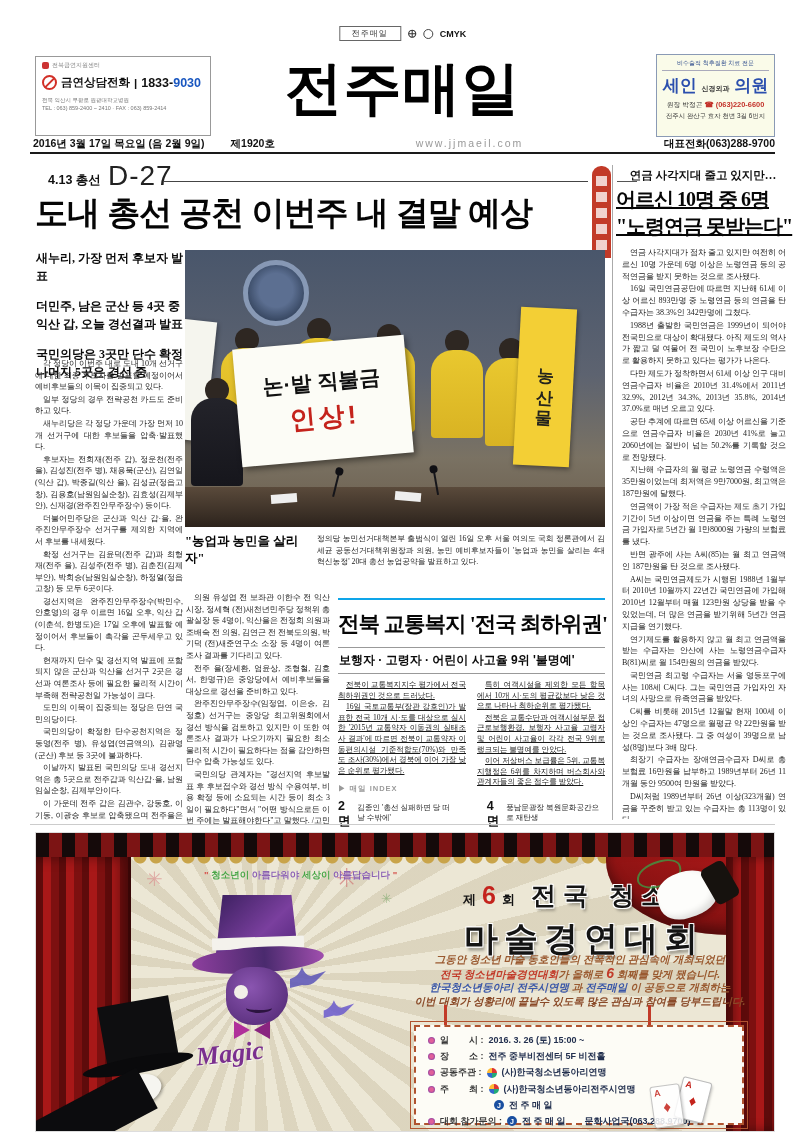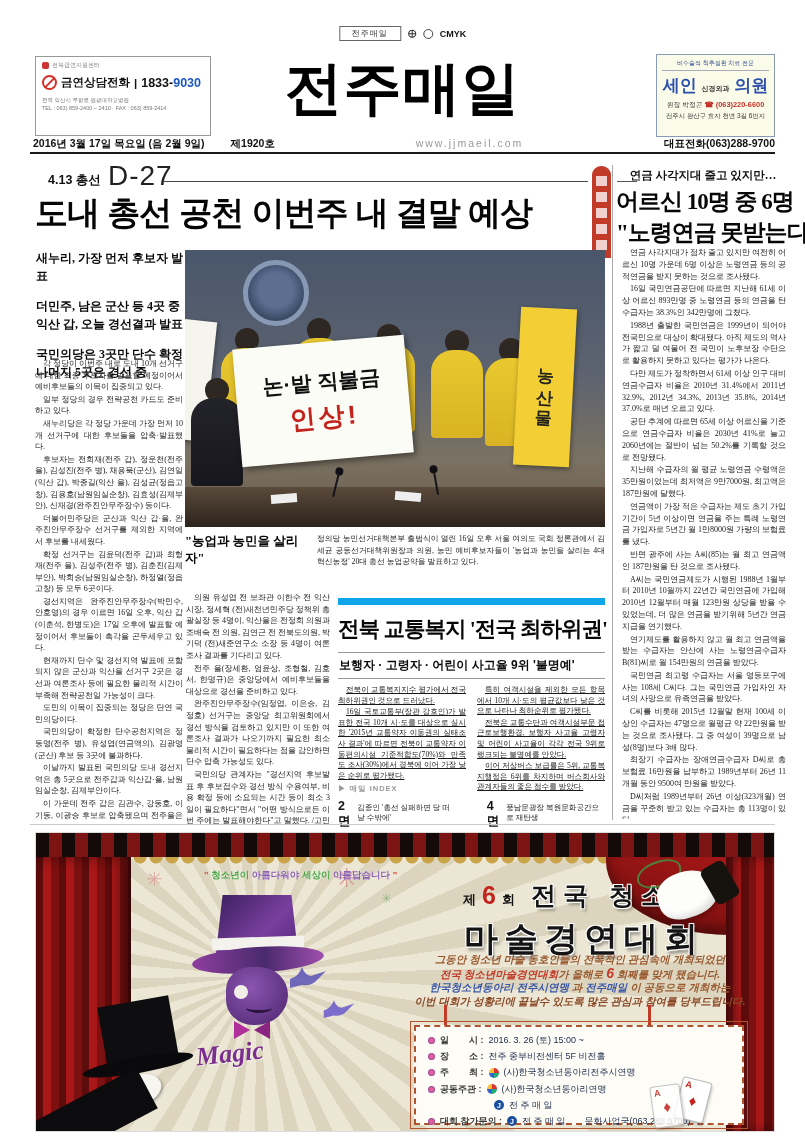--- a/index.html
+++ b/index.html
@@ -85,40 +85,40 @@
   .desk { left:0; right:0; bottom:0; height:40px; background:linear-gradient(180deg,#5a4a3b,#2c231c); }
   .paper { position:absolute; width:26px; height:9px; background:#eee; transform:rotate(-4deg); }
   .mic { position:absolute; width:2px; height:24px; background:#15151a; transform:rotate(14deg);}
   .mic:before { content:""; position:absolute; top:-6px; left:-3px; width:8px; height:8px; border-radius:50%; background:#101014;}
 
   .caption { left:185px; top:533px; width:420px; display:flex; gap:10px; }
   .cap-lead { flex:0 0 122px; font-size:12.5px; font-weight:800; color:#050505; }
   .cap-text { flex:1; font-size:7.8px; line-height:11.5px; text-align:justify; color:#222; }
 
   
-  .traffic { left:338px; top:598px; width:267px; border-top:7px solid #0ea5e9; padding-top:9px;}
+  .traffic { left:338px; top:598px; width:267px; border-top:2px solid #0ea5e9; padding-top:9px;}
   .t-head { font-size:21.5px; font-weight:700; letter-spacing:-1px; color:#070707; white-space:nowrap;}
   .t-sub { margin-top:9px; border-top:1px solid #999; border-bottom:1px solid #999; padding:4px 1px;
     font-size:12px; font-weight:800; color:#0a0a0a; font-family:"Liberation Sans",sans-serif;}
   .t-body { margin-top:6px; height:118px; overflow:hidden; columns:2; column-gap:11px; }
   .t-body p { font-size:7.6px; line-height:10.6px;text-decoration:underline; }
 
   
   .index { left:338px; top:781px; width:267px; border-bottom:1px solid #ccc; padding:3px 0 8px;}
   .idx-title { font-size:7.5px; font-weight:800; color:#9a9a9a; letter-spacing:1px; font-family:"Liberation Sans",sans-serif;}
   .idx-items { display:flex; gap:30px; margin-top:5px; align-items:center;}
   .idx-item { display:flex; gap:4px; align-items:baseline; }
   .idx-page { font-size:12.5px; font-weight:900; font-family:"Liberation Sans",sans-serif; color:#111;}
   .idx-text { font-size:7.6px; color:#222; }
 
   
   .vdiv { left:612px; top:165px; width:1px; height:655px; background:#aaa; }
   .pen-dash { left:617px; top:181px; width:20px; height:1px; background:#555;}
   .pen-kicker { left:620px; top:168px; width:166px; text-align:center; font-size:11.5px; font-weight:700; color:#111;}
-  .pen-head { left:616px; top:186px; width:174px; text-align:left; font-size:23px; font-weight:700; line-height:1.35; letter-spacing:-1px; color:#060606; white-space:nowrap;}
+  .pen-head { left:616px; top:186px; width:174px; text-align:left; font-size:20px; font-weight:700; line-height:1.35; letter-spacing:-1px; color:#060606; white-space:nowrap;text-decoration:underline;}
   .pension-body { left:622px; top:247px; width:164px; height:572px; overflow:hidden;}
   .pension-body p { font-size:8px; line-height:11.8px; }
   .hairline { top:824px; left:30px; right:30px; height:1px; background:#ccc;}
 
   
   .poster { left:35px; top:832px; width:740px; height:300px; overflow:hidden; border:1px solid #ddd;
     background:
       repeating-conic-gradient(from 0deg at 30% 48%, rgba(205,195,168,.5) 0 5deg, rgba(0,0,0,0) 5deg 11deg),
       #ece7d5;
     font-family:"Liberation Sans",sans-serif;}
@@ -151,21 +151,21 @@
   .hand:before { content:""; position:absolute; right:-16px; top:2px; width:26px; height:40px; background:#16120e; border-radius:6px; transform:rotate(-12deg);}
   .scribble { right:92px; top:28px; width:46px; height:26px; border:2px solid #3f9a44; border-radius:60% 40% 55% 45%; transform:rotate(-14deg); opacity:.8;}
   .handwriting { left:368px; top:120px; width:352px; text-align:center; }
   .hw-line { font-size:10.5px; font-weight:800; line-height:13.5px; font-style:italic; white-space:nowrap;}
   .hanger { position:absolute; width:3px; height:20px; background:#c23a28; top:172px;}
   .infobox { left:378px; top:192px; width:330px; height:100px; background:#fdfcf6;
     border:2px dashed #b0532f; outline:1px solid #b0532f; outline-offset:3px; padding:7px 10px 5px 12px;}
   .ib-row { display:flex; align-items:center; gap:5px; margin-bottom:3.2px; }
   .ib-bullet { width:7px; height:7px; border-radius:50%; background:radial-gradient(circle,#e0609a 0 35%,#8a3fa0 75%); flex:0 0 auto;}
   .ib-label { font-size:9px; font-weight:800; color:#3a3a3a; white-space:pre; }
-  .ib-value { font-size:9px; font-weight:400; color:#23304f; }
+  .ib-value { font-size:9px; font-weight:700; color:#23304f; }
   .wheel-icon { width:10px; height:10px; border-radius:50%; flex:0 0 auto;
     background:conic-gradient(#d33 0 25%, #2a7 25% 50%, #36c 50% 75%, #fb3 75% 100%); }
   .jj-icon { width:10px; height:10px; border-radius:50%; background:#1a4fa0; color:#fff; font-size:7px; font-weight:900;
     display:flex; align-items:center; justify-content:center; flex:0 0 auto;}
   .tophat { left:150px; top:62px; width:140px; height:150px; }
   .hat-crown { position:absolute; left:30px; top:0; width:82px; height:58px;
     background:linear-gradient(135deg,#3a1f5e,#7a3f9e 60%,#54277c); clip-path:polygon(8% 0,92% 0,100% 100%,0 100%); }
   .hat-band { position:absolute; left:26px; top:42px; width:92px; height:12px; background:#f4f2ec; transform:rotate(-2deg);}
   .hat-brim { position:absolute; left:6px; top:52px; width:132px; height:26px; border-radius:50%;
     background:linear-gradient(90deg,#8e3f9e,#4a2a6e 55%,#a04fae); transform:rotate(-4deg);}
@@ -420,29 +420,29 @@
         <span class="ib-label">일        시 :</span>
         <span class="ib-value">2016. 3. 26 (토) 15:00 ~</span>
       </div>
       <div class="ib-row">
         <span class="ib-bullet"></span>
         <span class="ib-label">장        소 :</span>
         <span class="ib-value">전주 중부비전센터 5F 비전홀</span>
       </div>
       <div class="ib-row">
         <span class="ib-bullet"></span>
+        <span class="ib-label">공동주관 :</span>
+        <span class="wheel-icon"></span>
+        <span class="ib-value">(사)한국청소년동아리연맹</span>
+      </div>
+      <div class="ib-row">
+        <span class="ib-bullet"></span>
         <span class="ib-label">주        최 :</span>
         <span class="wheel-icon"></span>
         <span class="ib-value">(사)한국청소년동아리전주시연맹</span>
-      </div>
-      <div class="ib-row">
-        <span class="ib-bullet"></span>
-        <span class="ib-label">공동주관 :</span>
-        <span class="wheel-icon"></span>
-        <span class="ib-value">(사)한국청소년동아리연맹</span>
       </div>
       <div class="ib-row" style="padding-left:66px;">
         <span class="jj-icon">J</span>
         <span class="ib-value">전 주 매 일</span>
       </div>
       <div class="ib-row">
         <span class="ib-bullet"></span>
         <span class="ib-label">대회 참가문의 :</span>
         <span class="jj-icon">J</span>
         <span class="ib-value">전 주 매 일</span>

